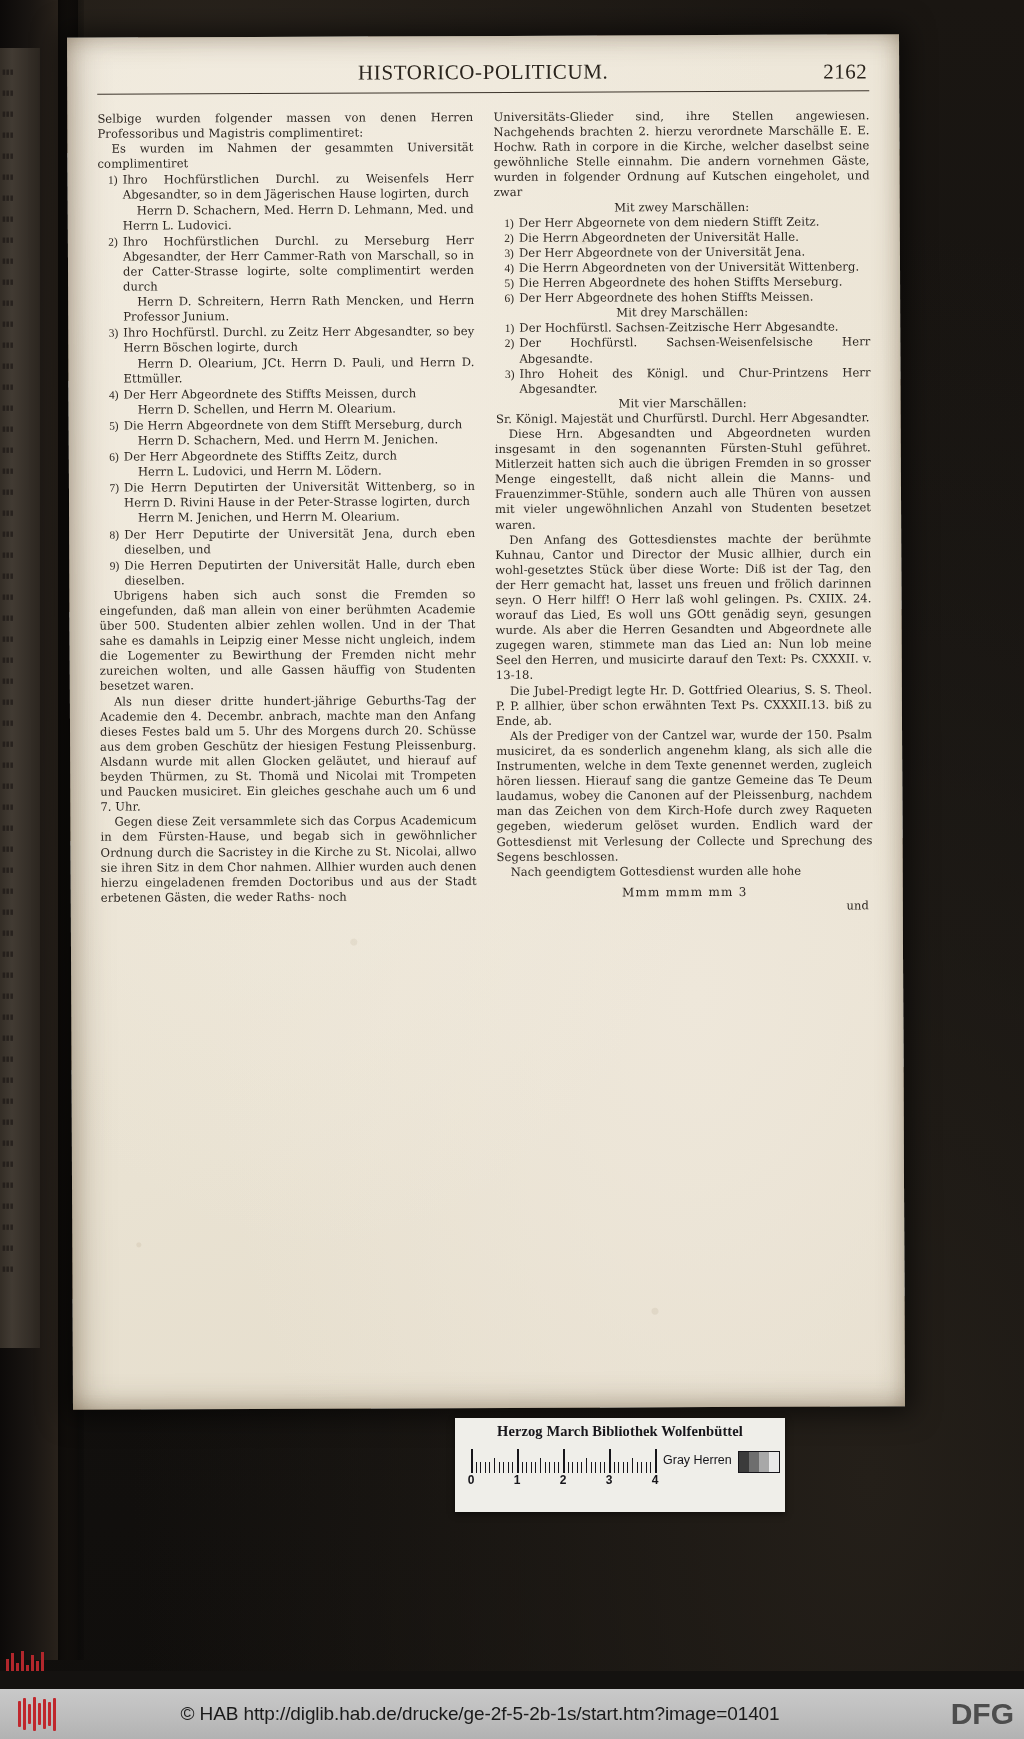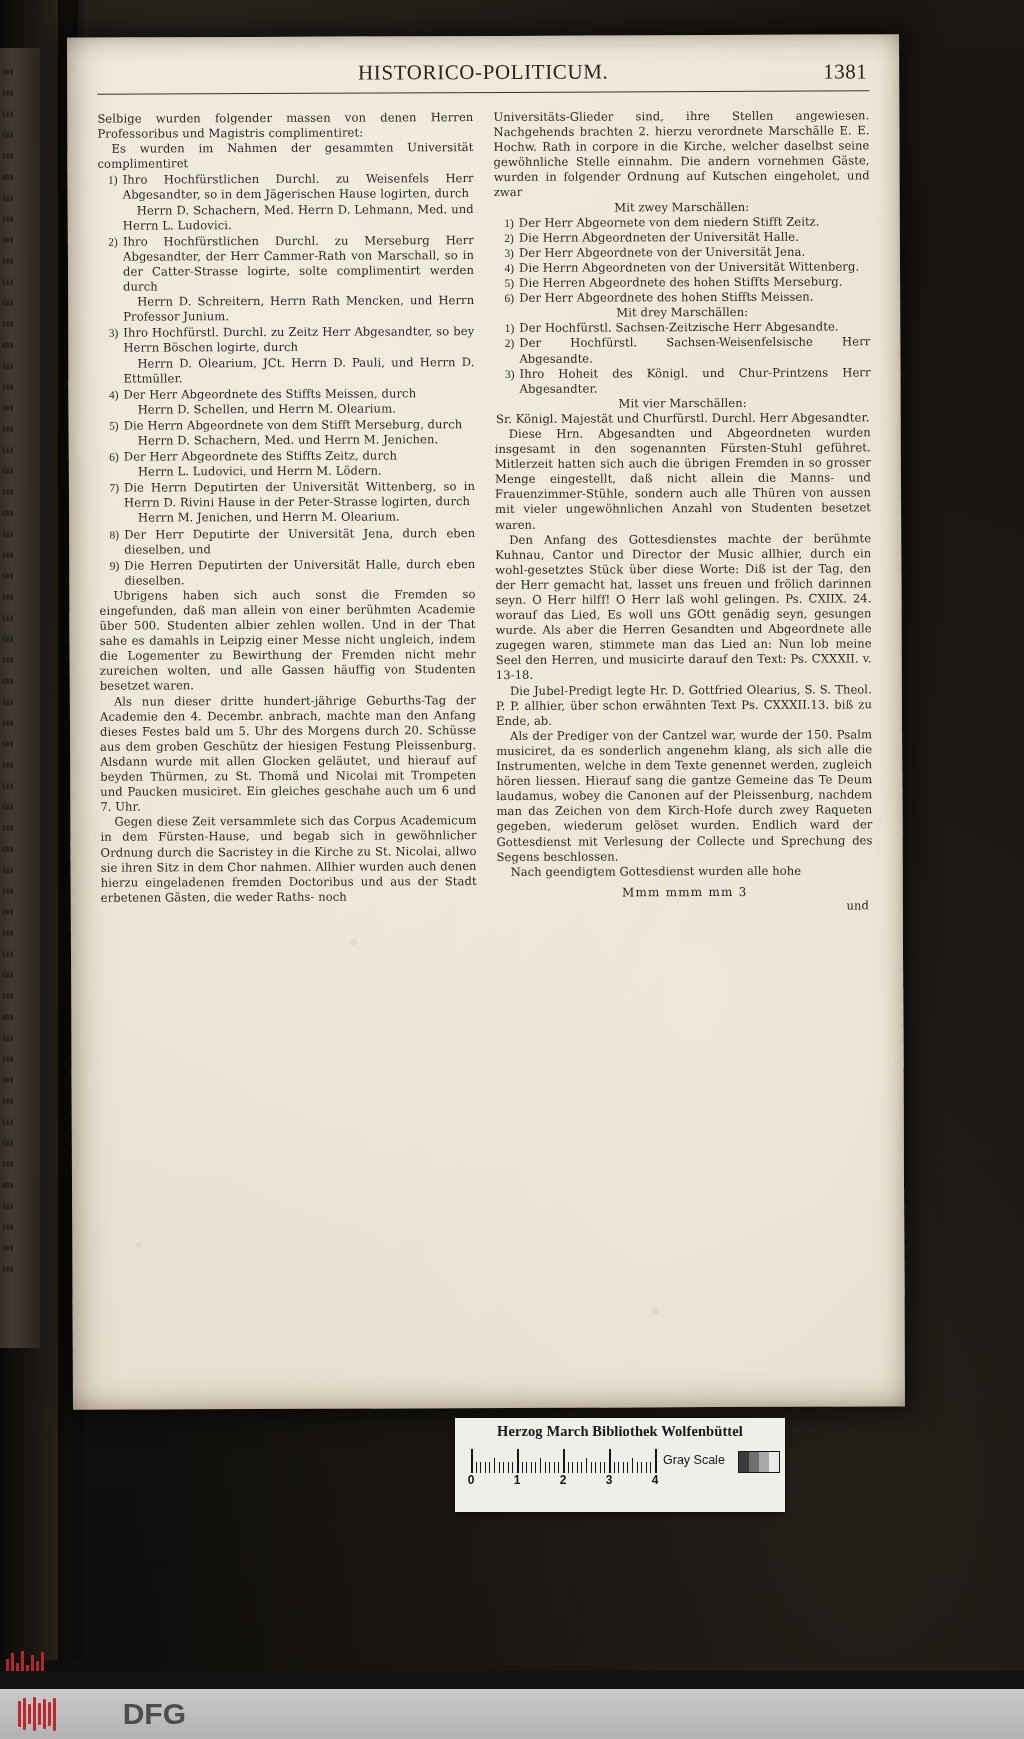--- a/index.html
+++ b/index.html
@@ -275,21 +275,21 @@
   <div class="gutter-edge"></div>
 
   <div class="leaf">
     <div class="grain"></div>
     <div class="edge-shade"></div>
 
     <div class="content">
 
       <div class="head">
         <div class="head-title">HISTORICO-POLITICUM.</div>
-        <div class="head-page">1381</div>
+        <div class="head-page">2162</div>
         <div class="rule"></div>
       </div>
 
       <div class="cols">
 
         <div class="col col-left fr">
 
           <p>Selbige wurden folgender massen von denen Herren Professoribus und Magistris complimentiret:</p>
           <p class="ind">Es wurden im Nahmen der gesammten Universität complimentiret</p>
 
@@ -480,21 +480,21 @@
             <i style="left: 184px; height: 24px; width: 1.6px;"></i>
           </div>
         <div class="rc-nums" id="rc-nums">
             <span style="left: 0px;">0</span>
             <span style="left: 46px;">1</span>
             <span style="left: 92px;">2</span>
             <span style="left: 138px;">3</span>
             <span style="left: 184px;">4</span>
           </div>
       </div>
-      <div class="rc-gs-label">Gray Scale</div>
+      <div class="rc-gs-label">Gray Herren</div>
       <div class="rc-gs" id="rc-gs">
           <i style="background: rgb(59, 59, 59);"></i>
           <i style="background: rgb(110, 110, 110);"></i>
           <i style="background: rgb(168, 168, 168);"></i>
           <i style="background: rgb(232, 232, 232);"></i>
         </div>
     </div>
   </div>
 
   <div class="leftmark">
@@ -514,15 +514,16 @@
     <div class="cb-logo">
       <i style="height:26px"></i>
         <i style="height:32px"></i>
         <i style="height:20px"></i>
       <i style="height:34px"></i>
         <i style="height:22px"></i>
         <i style="height:30px"></i>
       <i style="height:24px"></i>
         <i style="height:33px"></i>
     </div>
+    <div class="cb-text">© HAB http://diglib.hab.de/drucke/ge-2f-5-2b-1s/start.htm?image=01401</div>
     <div class="cb-dfg">DFG</div>
   </div>
 </div>
 
 </body></html>

